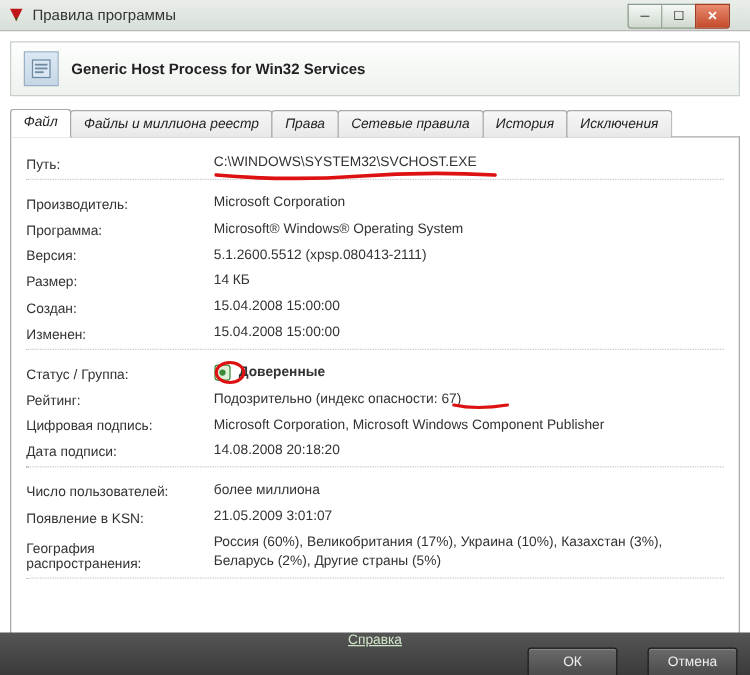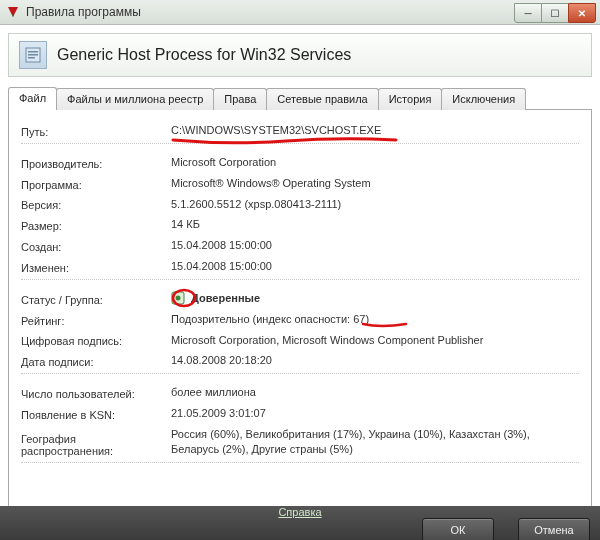--- a/index.html
+++ b/index.html
@@ -1,35 +1,35 @@
 <!DOCTYPE html>
 <html><head>
 <meta charset="utf-8">
 <style>
   html,body{margin:0;padding:0;font-family:"Segoe UI",Tahoma,Arial,sans-serif;font-size:11px;color:#000;background:#5a7a5a;}
   .window{width:600px;height:540px;background:#fff;box-shadow:0 0 0 1px rgba(0,0,0,.2);position:relative;box-sizing:border-box;}
   
-  .titlebar{height:24px;background:linear-gradient(#eaeeea 0%,#d7dfd7 100%);border-bottom:1px solid #b8b8b8;display:flex;align-items:center;padding:0 0 0 6px;}
+  .titlebar{height:24px;background:linear-gradient(#eaeeea 0%,#d7dfd7 100%);border-bottom:1px solid #b8b8b8;display:flex;align-items:center;padding:0 12px 0 6px;}
   .app-icon{width:14px;height:14px;display:inline-block;margin-right:6px;}
   .app-icon svg{display:block;}
   .title-text{font-size:12px;color:#333;}
   .win-btns{margin-left:auto;display:flex;height:18px;gap:0;margin-right:4px;}
   .wbtn{width:26px;height:18px;border:1px solid #8a9a8a;background:linear-gradient(#f5f8f5,#cfd8cf);display:flex;align-items:center;justify-content:center;font-size:10px;color:#222;}
   .wbtn.min{border-radius:0 0 0 3px;}
   .wbtn.close{background:linear-gradient(#e98b6f,#c34a2a);border-color:#a03b22;border-radius:0 0 3px 0;}
   .wbtn.close span{color:#fff;font-weight:bold;}
   .wbtn.max{border-left:none;border-right:none;}
   
   .header{margin:8px 8px 4px 8px;border:1px solid #c9d0c9;background:linear-gradient(#fdfefd,#eef2ee);height:42px;display:flex;align-items:center;padding:0 10px;}
   .hdr-icon{width:26px;height:26px;border:1px solid #9ab0c4;background:linear-gradient(#dce9f4,#c5d7e6);margin-right:10px;display:flex;align-items:center;justify-content:center;}
   .hdr-icon svg{display:block;}
-  .hdr-title{font-size:16px;font-weight:normal;color:#222;}
+  .hdr-title{font-size:12px;font-weight:bold;color:#222;}
   
   .tabs{display:flex;margin:10px 8px 0 8px;position:relative;}
-  .tab{border:1px solid #a9a9a9;border-bottom:none;background:linear-gradient(#f7f7f7,#e8e8e8);padding:4px 10px 5px 10px;font-size:11px;color:#222;margin-right:-1px;border-radius:3px 3px 0 0;position:relative;}
+  .tab{border:1px solid #a9a9a9;border-bottom:none;background:linear-gradient(#f7f7f7,#e8e8e8);padding:4px 10px 5px 10px;font-size:11px;color:#222;margin-right:-1px;border-radius:3px 3px 0 0;position:relative;font-style:italic;}
   .tab.active{background:#fff;z-index:2;padding-bottom:6px;margin-bottom:-1px;}
   .tab:not(.active){top:1px;}
   
   .content{margin:0 8px 0 8px;border:1px solid #a9a9a9;background:#fff;height:400px;padding:10px 12px 8px 12px;box-sizing:border-box;overflow:hidden;}
   .row{display:flex;align-items:flex-end;padding:3px 0 3px 0;position:relative;}
   .row.sep{border-bottom:1px dotted #c8c8c8;padding-bottom:5px;margin-bottom:2px;}
   .lbl{width:150px;color:#333;flex-shrink:0;}
   .val{color:#333;flex:1;line-height:1.35;}
   .val b{font-weight:bold;}
   .spacer{height:6px;}

